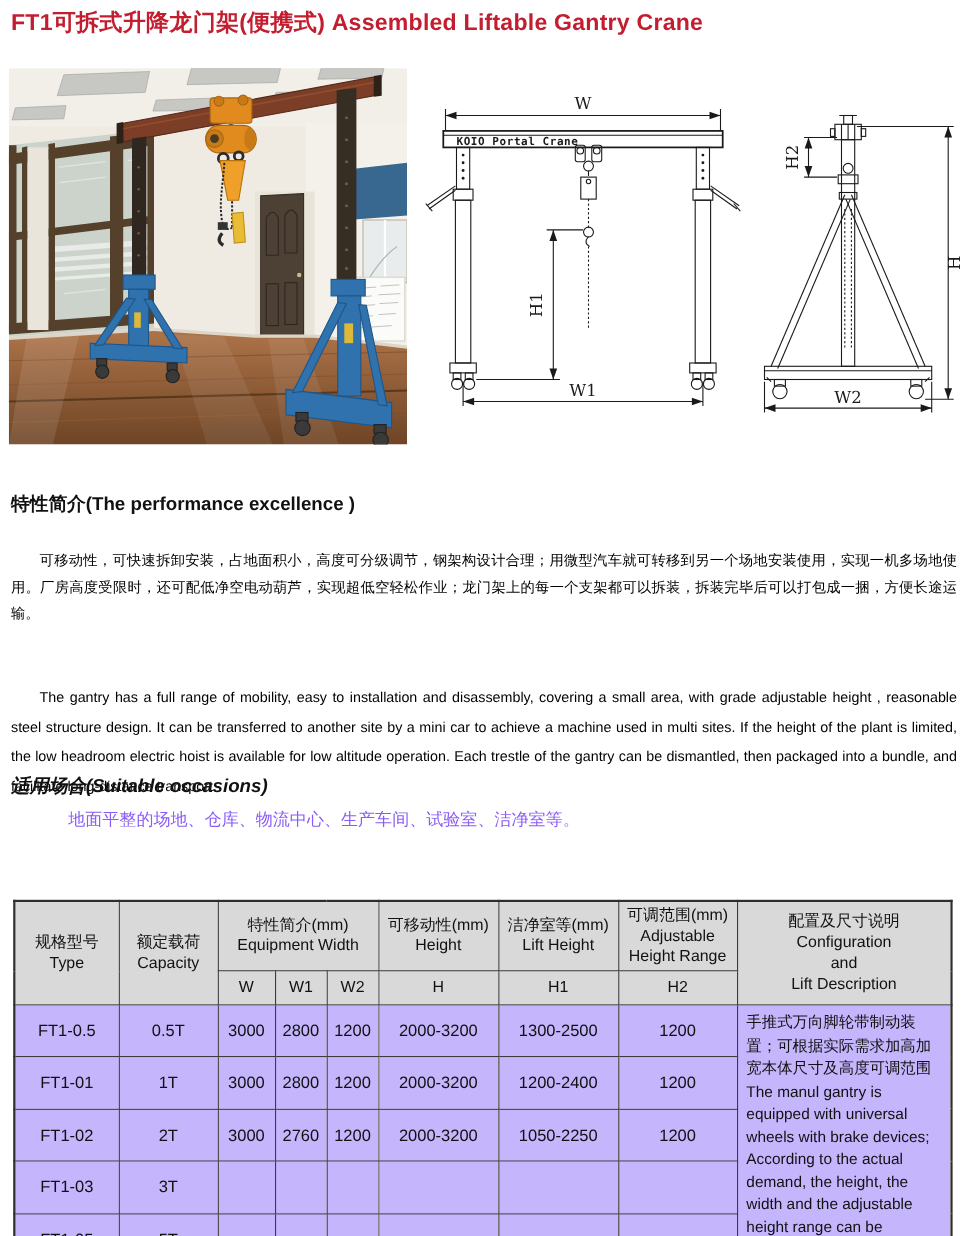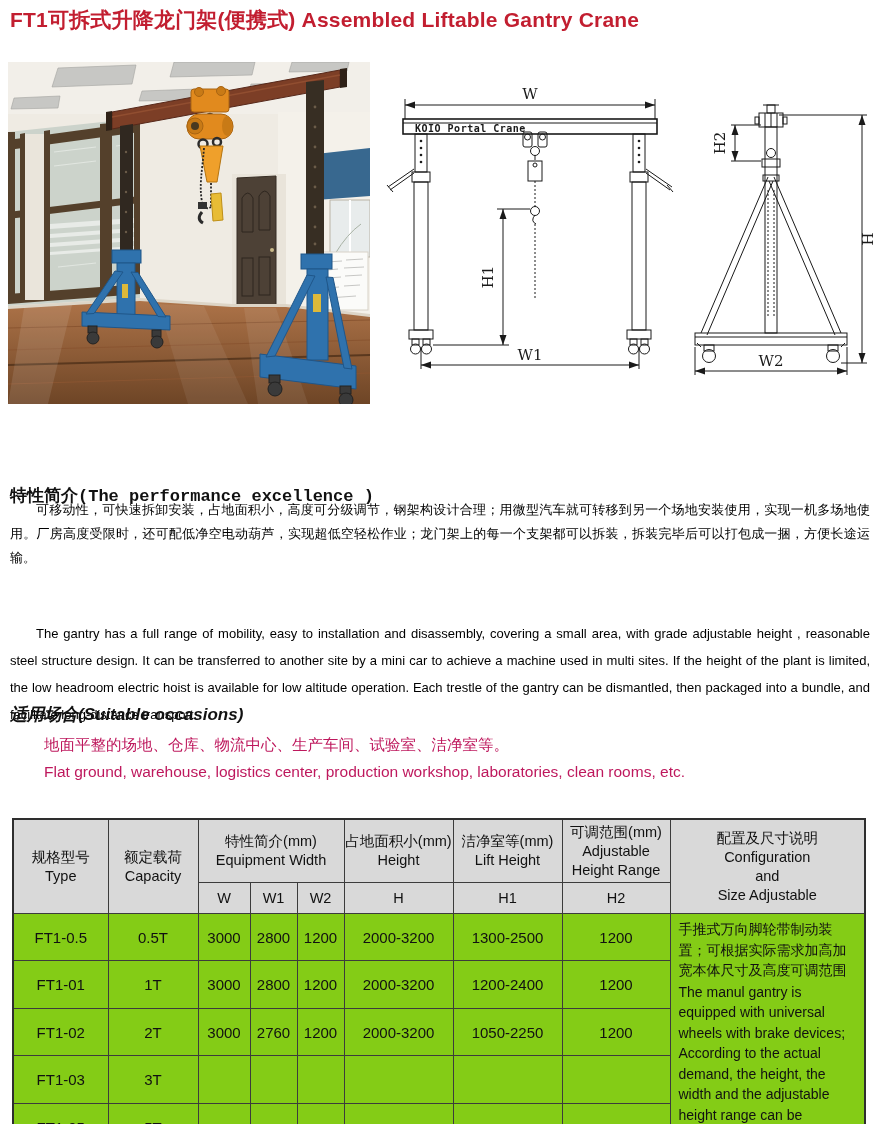--- a/index.html
+++ b/index.html
@@ -4,38 +4,38 @@
 <style>
   html,body{margin:0;padding:0;background:#ffffff;}
   .page{position:relative;width:880px;height:1124px;background:#ffffff;overflow:hidden;
         font-family:"Liberation Sans", sans-serif;color:#1c1c1c;}
   .title{position:absolute;left:10px;top:6px;margin:0;font-size:21px;font-weight:bold;
          color:#c21e30;letter-spacing:0.2px;white-space:nowrap;}
   .photo{position:absolute;left:8px;top:62px;width:362px;height:342px;}
   .front-view{position:absolute;left:385px;top:85px;width:290px;height:300px;}
   .side-view{position:absolute;left:675px;top:85px;width:203px;height:300px;}
   .sec-heading{position:absolute;left:10px;font-size:17px;font-weight:bold;color:#111;}
-  .s1{top:484px;font-family:Liberation Mono, monospace;}
+  .s1{top:447px;}
   .s2{top:703px;font-style:italic;}
   .para{position:absolute;left:10px;width:860px;margin:0;font-size:13px;color:#000000;
         text-align:justify;}
   .zh-para{top:498px;line-height:24px;text-indent:2em;}
   .en-para{top:620px;line-height:27px;text-indent:2em;}
-  .occ-line{position:absolute;left:44px;font-size:15.5px;color:#be185d;}
+  .occ-line{position:absolute;left:62px;font-size:15.5px;color:#8b5cf6;}
   .occ-zh{top:735px;}
   .occ-en{top:763px;}
   .spec-table{position:absolute;left:12px;top:818px;width:852px;border-collapse:collapse;
               table-layout:fixed;font-size:15px;color:#111;text-align:center;
               border:2px solid #2e2e2e;}
   .spec-table th,.spec-table td{border:1px solid #3c3c3c;padding:0;font-weight:normal;
               overflow:hidden;}
   .spec-table thead th{background:#d9d9d9;line-height:19px;font-size:14.5px;}
   .h1row th{height:62px;}
   .subrow th{height:30px;}
-  .spec-table tbody td{height:40px;background:#84cc16;}
+  .spec-table tbody td{height:40px;background:#c4b5fd;}
   .config-cell{text-align:left;vertical-align:top;padding:5px 8px !important;
                font-size:14px;line-height:20.5px;}
   .config-zh{margin:0 0 1px 0;}
   .config-en{margin:0;}
   .cad{font-family:"DejaVu Serif", serif;font-size:15px;fill:#1a1a1a;}
   .cadsmall{font-family:"DejaVu Sans Mono", monospace;font-size:10px;font-weight:bold;
             letter-spacing:0.5px;fill:#1a1a1a;}
   .dln{stroke:#1a1a1a;stroke-width:1;fill:none;}
   .dthick{stroke:#1a1a1a;stroke-width:1.6;fill:none;}
   .arr{fill:#1a1a1a;stroke:none;}
@@ -349,21 +349,20 @@
       <polygon class="arr" points="172,286 162,282.5 162,289.5"></polygon>
     <text class="cad" x="96" y="281" text-anchor="middle">W2</text>
   </svg>
 
   <div class="sec-heading s1">特性简介(The performance excellence )</div>
   <p class="para zh-para">可移动性，可快速拆卸安装，占地面积小，高度可分级调节，钢架构设计合理；用微型汽车就可转移到另一个场地安装使用，实现一机多场地使用。厂房高度受限时，还可配低净空电动葫芦，实现超低空轻松作业；龙门架上的每一个支架都可以拆装，拆装完毕后可以打包成一捆，方便长途运输。</p>
   <p class="para en-para">The gantry has a full range of mobility, easy to installation and disassembly, covering a small area,  with grade adjustable height , reasonable steel structure design. It can be transferred to another site by a mini car to achieve a machine used in multi sites.  If the height of the plant is limited,  the low headroom electric hoist  is available for  low  altitude  operation.  Each trestle of the gantry can be dismantled, then packaged into a bundle, and facilitate long-distance transport.</p>
 
   <div class="sec-heading s2">适用场合(Suitable occasions)</div>
   <div class="occ-line occ-zh">地面平整的场地、仓库、物流中心、生产车间、试验室、洁净室等。</div>
-  <div class="occ-line occ-en">Flat ground, warehouse, logistics center, production workshop, laboratories, clean rooms, etc.</div>
 
   <table class="spec-table">
     <colgroup>
       <col style="width:95px">
         <col style="width:90px">
         <col style="width:52px">
         <col style="width:47px">
       <col style="width:47px">
         <col style="width:109px">
         <col style="width:109px">
@@ -378,37 +377,37 @@
         </th>
         <th rowspan="2">
           <div>额定载荷</div>
             <div>Capacity</div>
         </th>
         <th colspan="3">
           <div>特性简介(mm)</div>
             <div>Equipment Width</div>
         </th>
         <th>
-          <div>占地面积小(mm)</div>
+          <div>可移动性(mm)</div>
             <div>Height</div>
         </th>
         <th>
           <div>洁净室等(mm)</div>
             <div>Lift Height</div>
         </th>
         <th>
           <div>可调范围(mm)</div>
             <div>Adjustable</div>
             <div>Height Range</div>
         </th>
         <th rowspan="2">
           <div>配置及尺寸说明</div>
             <div>Configuration</div>
           <div>and</div>
-            <div>Size Adjustable</div>
+            <div>Lift Description</div>
         </th>
       </tr>
       <tr class="subrow">
         <th>W</th>
         <th>W1</th>
         <th>W2</th>
         <th>H</th>
         <th>H1</th>
         <th>H2</th>
       </tr>

